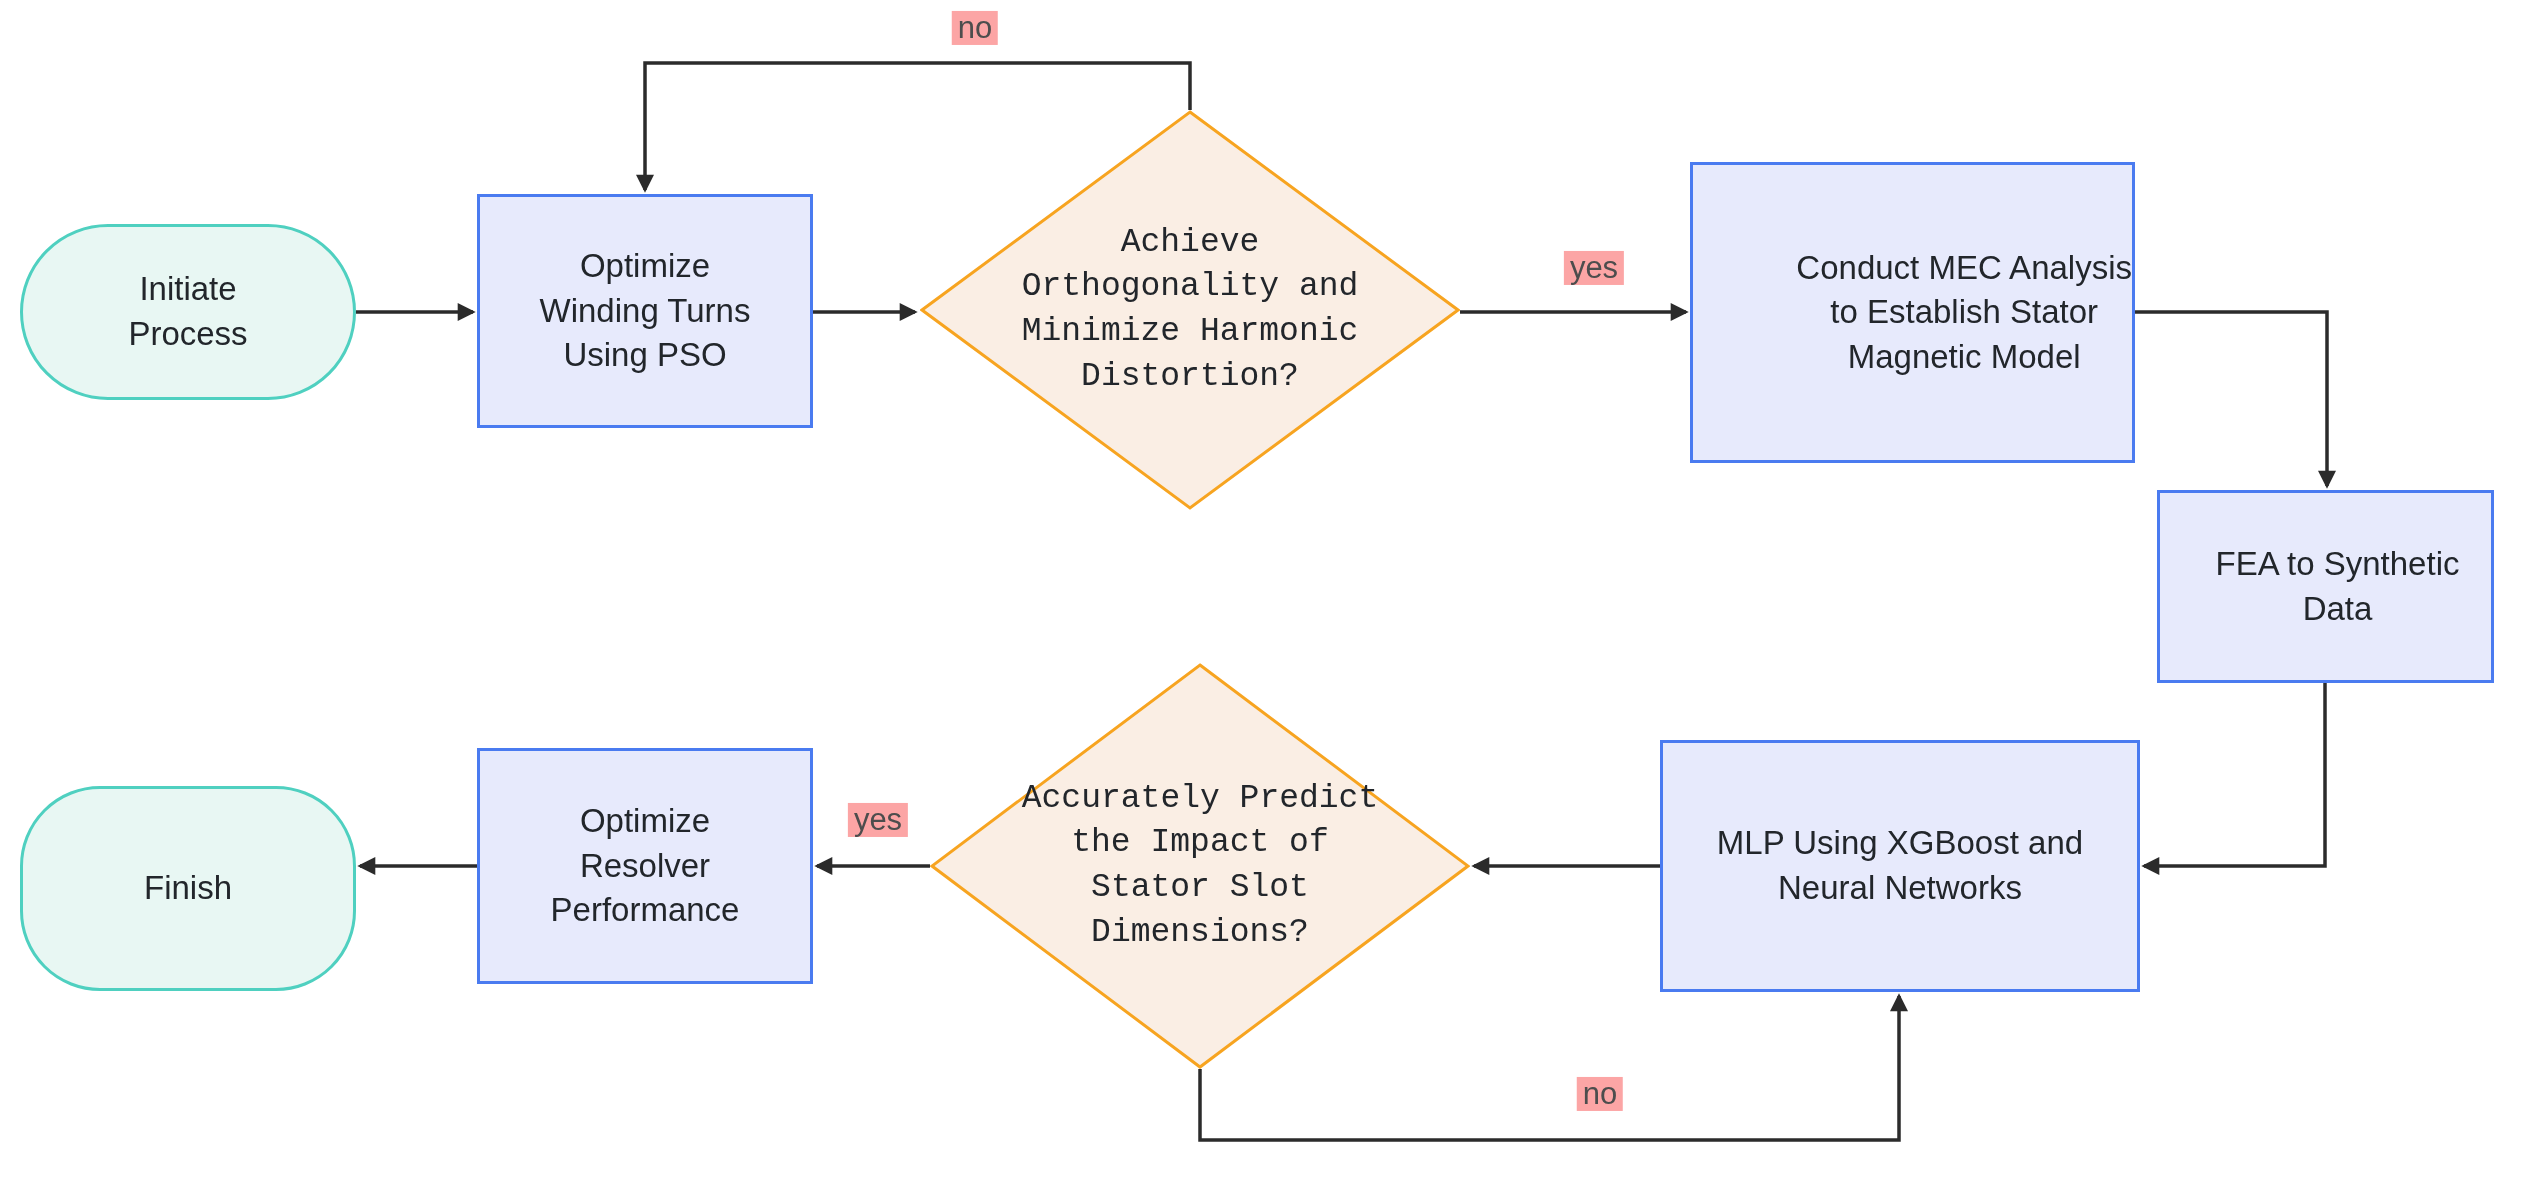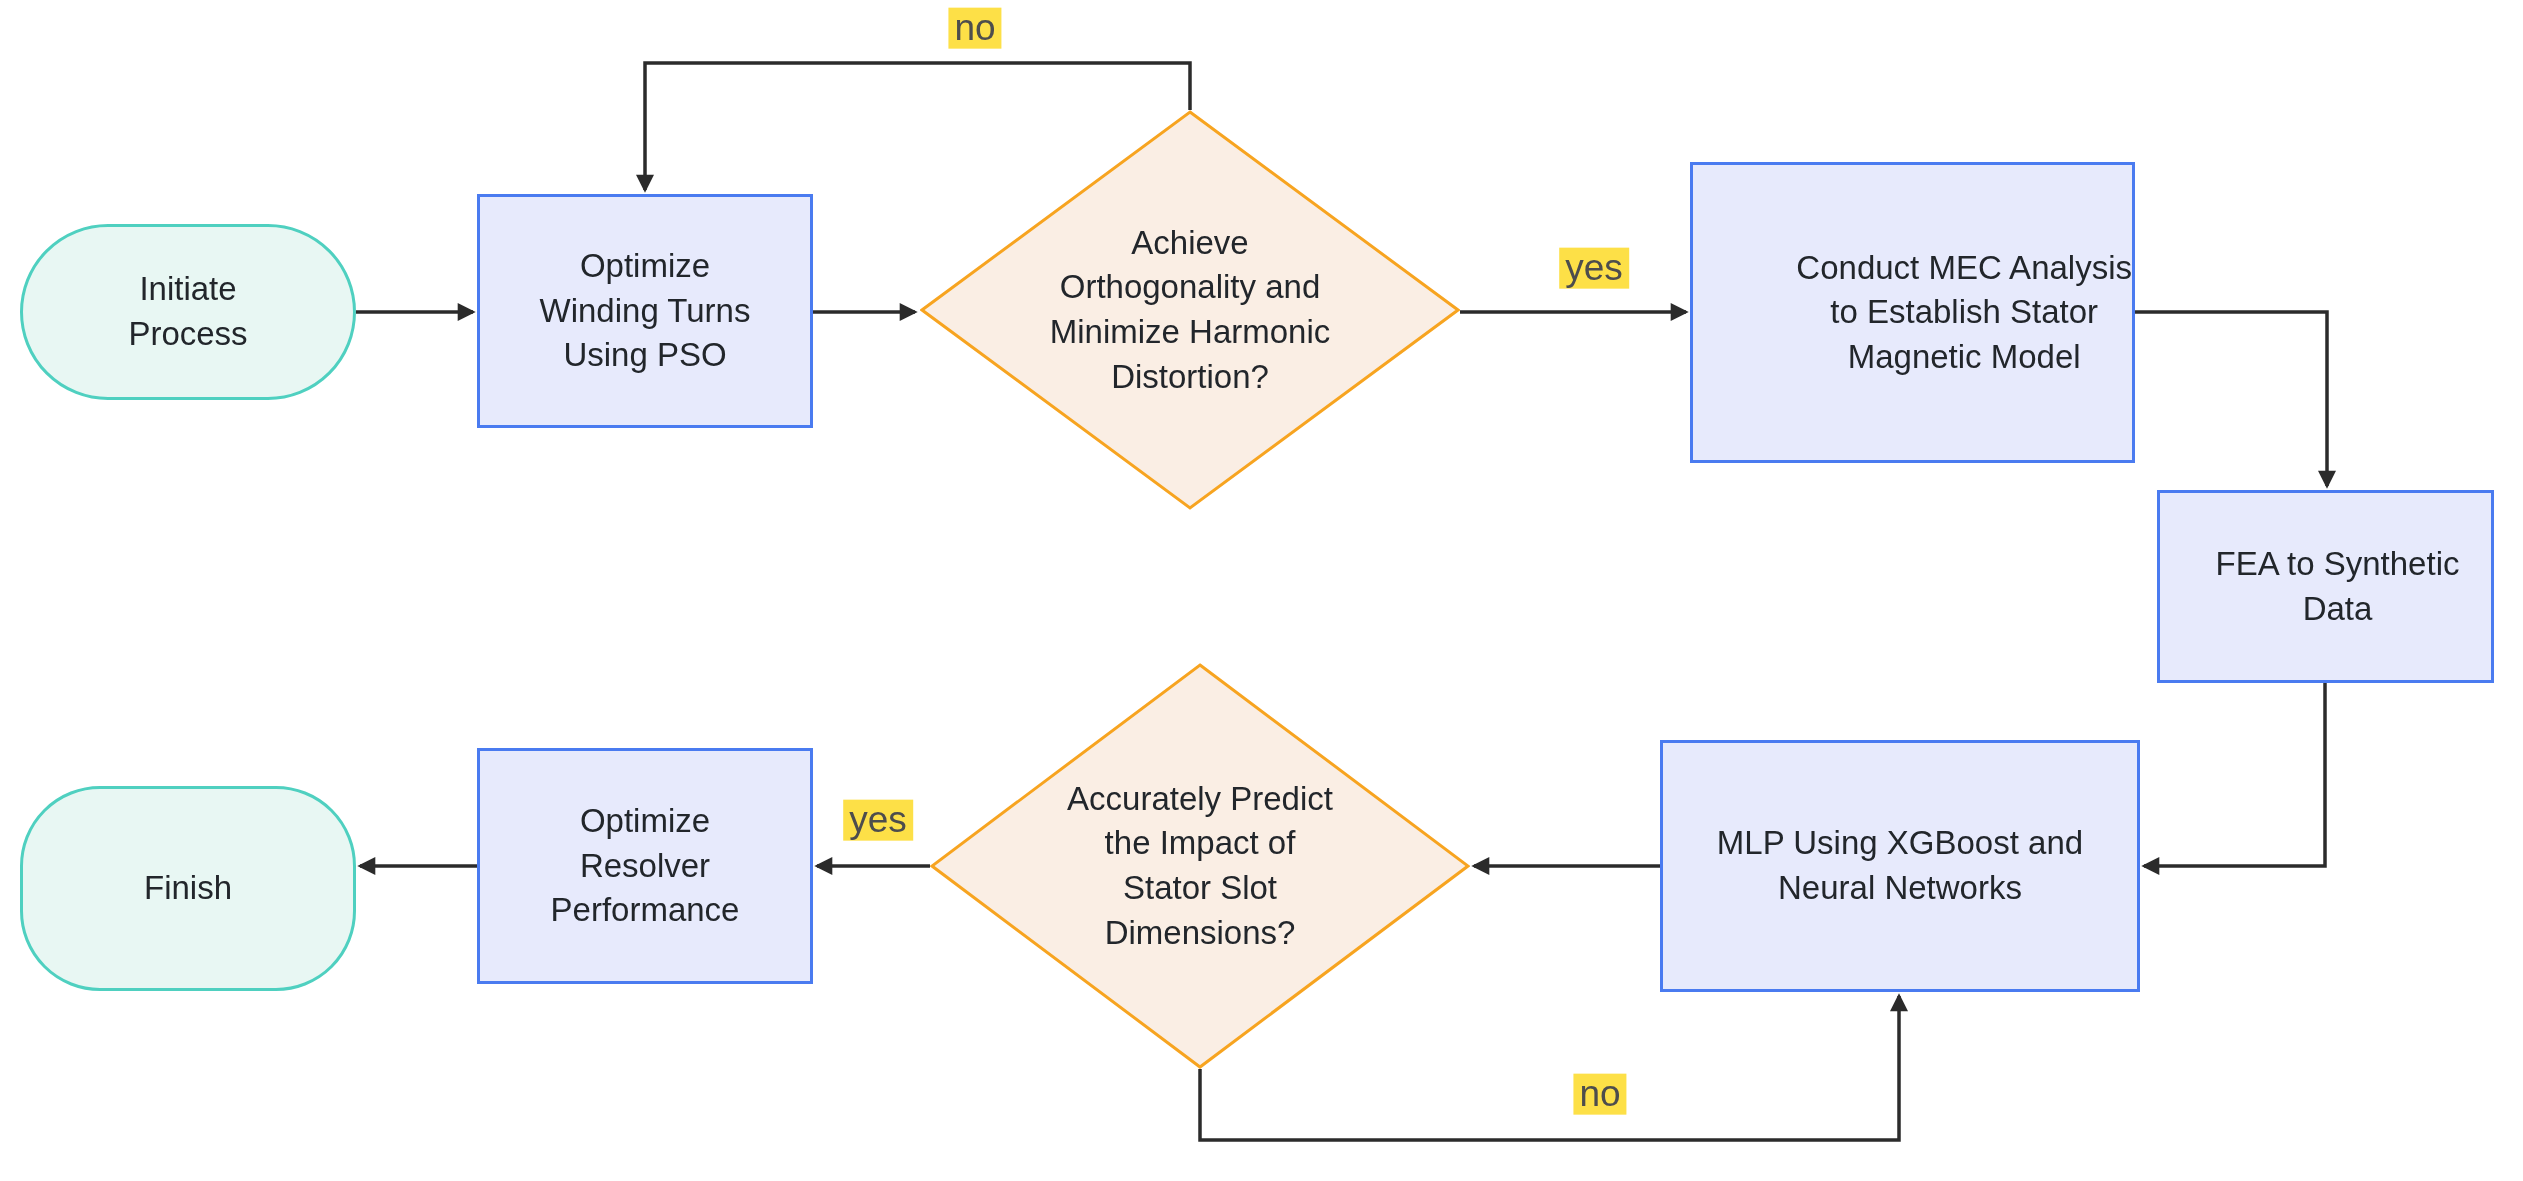--- a/index.html
+++ b/index.html
@@ -45,36 +45,37 @@
     border: 3px solid #4a7bf0;
   }
   .terminal {
     background: #e8f7f3;
     border: 3px solid #4fd0c0;
     border-radius: 88px;
   }
   .decision {
     background: transparent;
     border: none;
+    font-family: Liberation Mono, monospace;
   }
   .decision svg {
     position: absolute;
     left: 0; top: 0;
   }
   .decision .node-label {
     position: relative;
     z-index: 2;
     max-width: 400px;
   }
   .edge-label {
     position: absolute;
     transform: translate(-50%, -50%);
-    font-size: 37px;
+    font-size: 31px;
     color: #4d4d4d;
-    background: #fde047;
+    background: #fca5a5;
     padding: 0 6px;
     line-height: 1.1;
   }
 </style>
 </head>
 <body>
 
 <div id="canvas">
 
   <svg id="edges-svg" viewBox="0 0 2523 1181">

